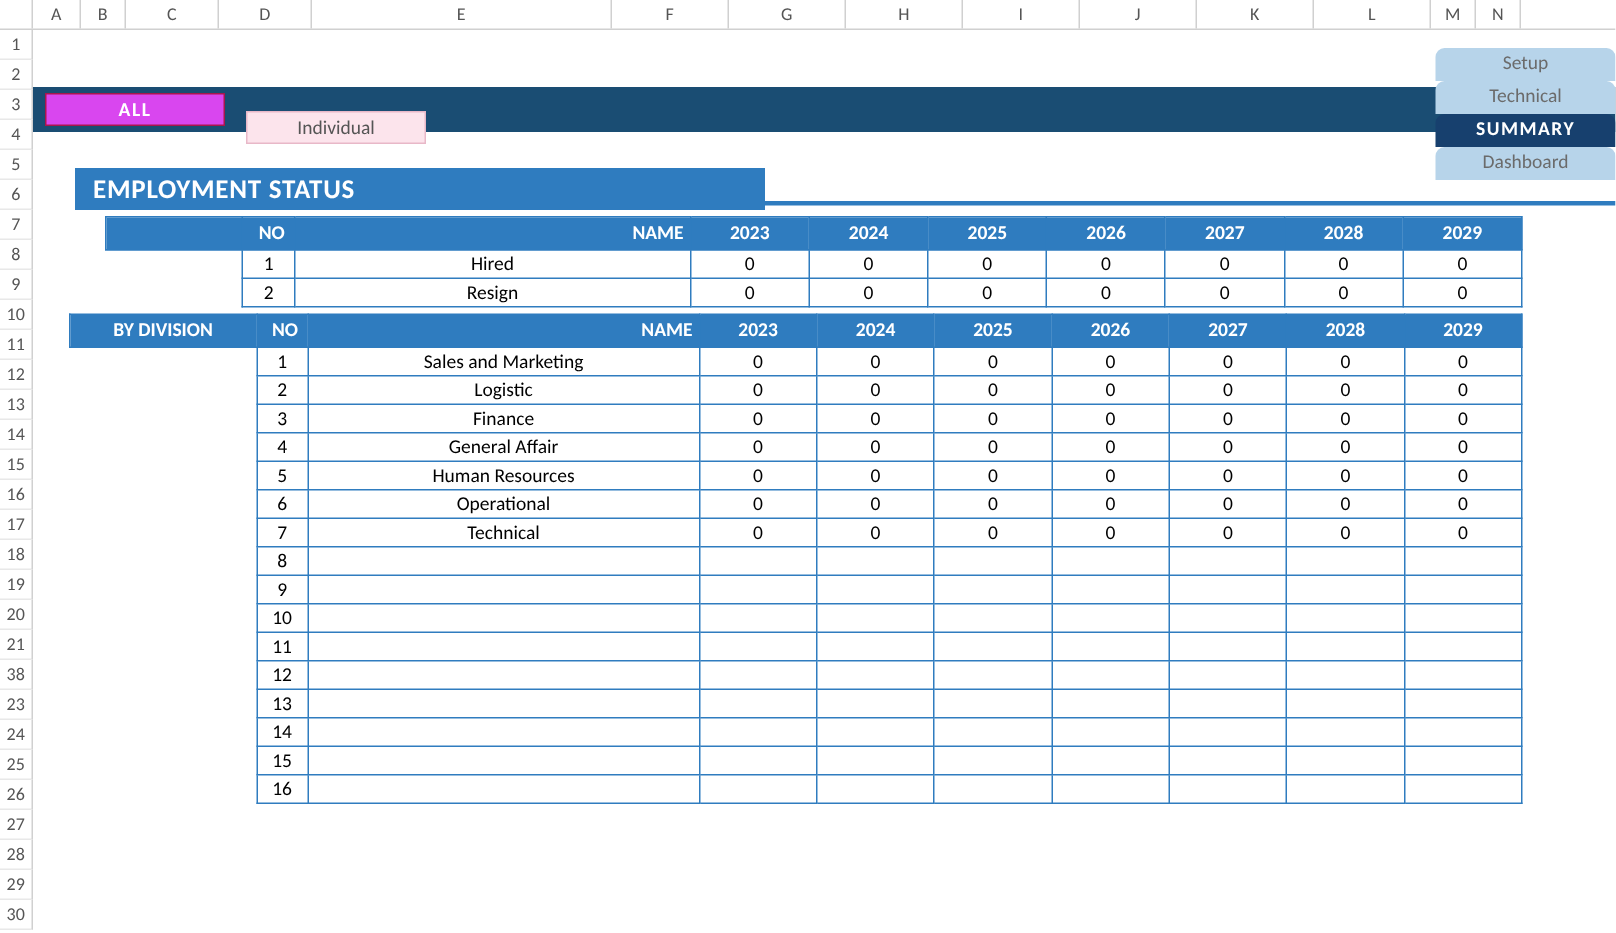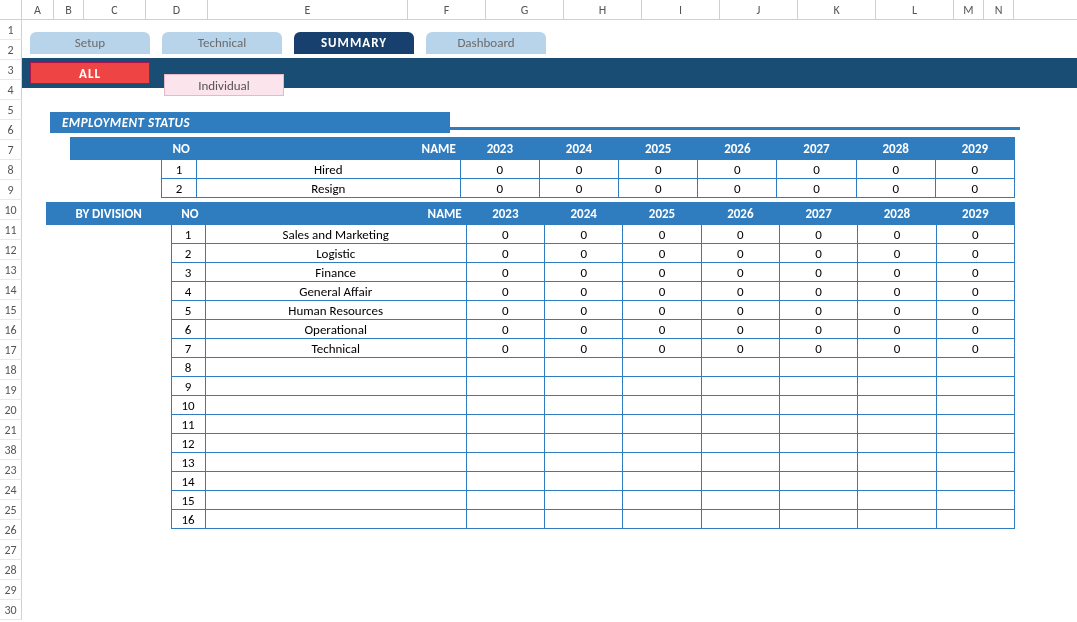--- a/index.html
+++ b/index.html
@@ -44,24 +44,25 @@
     line-height:20px;
   }
   .sheet {
     position:absolute;
     left:22px; top:20px;
     right:0; bottom:0;
   }
   
   .tab-strip {
     display:flex;
+    align-items:flex-end;
     height:26px;
     margin-top:12px;
     margin-left:8px;
-    gap:12px;
+    flex-direction:column;
   }
   .nav-tab {
     width:120px;
     height:22px;
     border-radius:6px 6px 0 0;
     text-align:center;
     line-height:22px;
     font-size:13px;
     cursor:pointer;
   }
@@ -77,38 +78,37 @@
   }
   .pill {
     width:120px;
     height:22px;
     text-align:center;
     line-height:22px;
     font-size:13px;
     cursor:pointer;
     margin-right:14px;
   }
-  .pill.all { background:#ef4444; color:#fff; font-weight:bold; border:1px solid #a8164c; letter-spacing:1px;}
+  .pill.all { background:#d946ef; color:#fff; font-weight:bold; border:1px solid #a8164c; letter-spacing:1px;}
   .pill.indiv { background:#fce4ec; color:#555; border:1px solid #e8b8c8;margin-top:24px;}
   
   .section-head {
     margin-top:24px;
     display:flex;
     align-items:center;
   }
   .section-head .indent { width:28px; }
   .section-head .bar {
     background:#2f7cbf;
     color:#fff;
     font-weight:bold;
-    font-style:italic;
-    font-size:13px;
+    font-size:18px;
     letter-spacing:0.5px;
     padding:3px 12px;
-    width:400px;
+    width:460px;
   }
   .section-head .line {
     flex:1;
     height:6px;
     border-top:3px solid #2f7cbf;
     margin-top:auto;
     max-width:570px;
   }
   
   .data-wrap { margin-left:48px; margin-top:4px; width:945px;}

